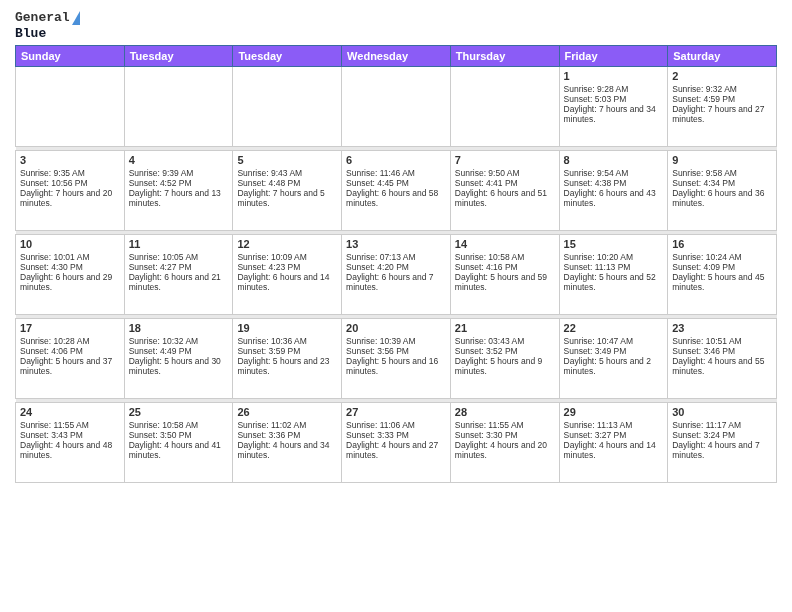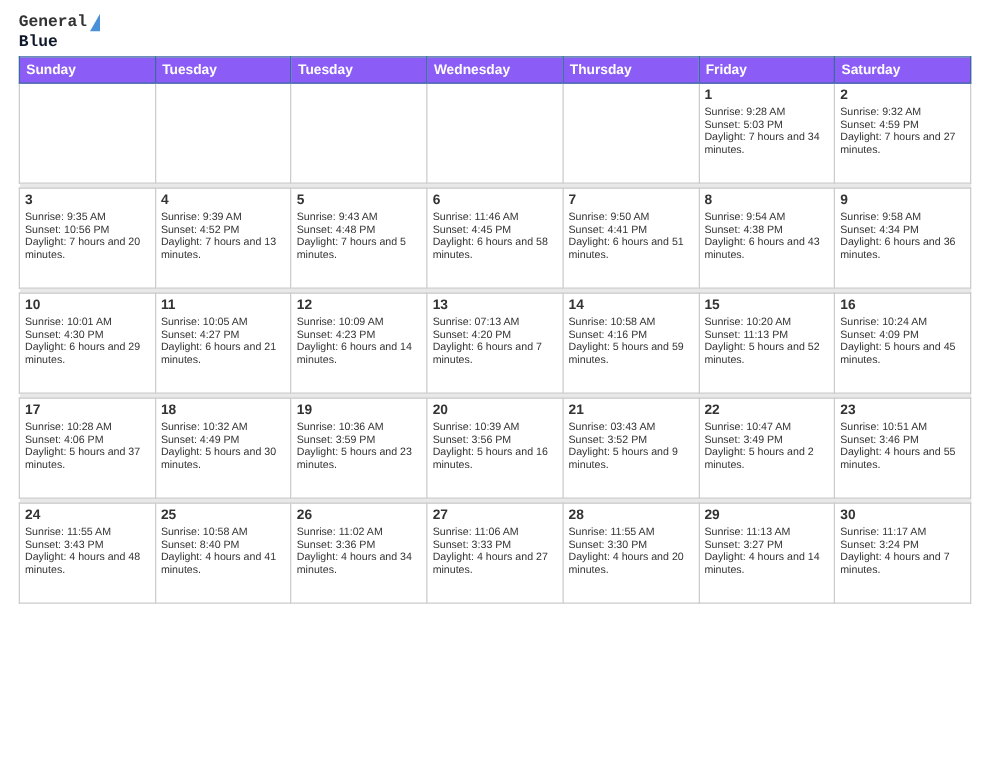--- a/index.html
+++ b/index.html
@@ -292,21 +292,21 @@
         <tr>
           <td>
             <span class="day-num">24</span>
             <div>Sunrise: 11:55 AM</div>
             <div>Sunset: 3:43 PM</div>
             <div>Daylight: 4 hours and 48 minutes.</div>
           </td>
           <td>
             <span class="day-num">25</span>
             <div>Sunrise: 10:58 AM</div>
-            <div>Sunset: 8:40 PM</div>
+            <div>Sunset: 3:50 PM</div>
             <div>Daylight: 4 hours and 41 minutes.</div>
           </td>
           <td>
             <span class="day-num">26</span>
             <div>Sunrise: 11:02 AM</div>
             <div>Sunset: 3:36 PM</div>
             <div>Daylight: 4 hours and 34 minutes.</div>
           </td>
           <td>
             <span class="day-num">27</span>

